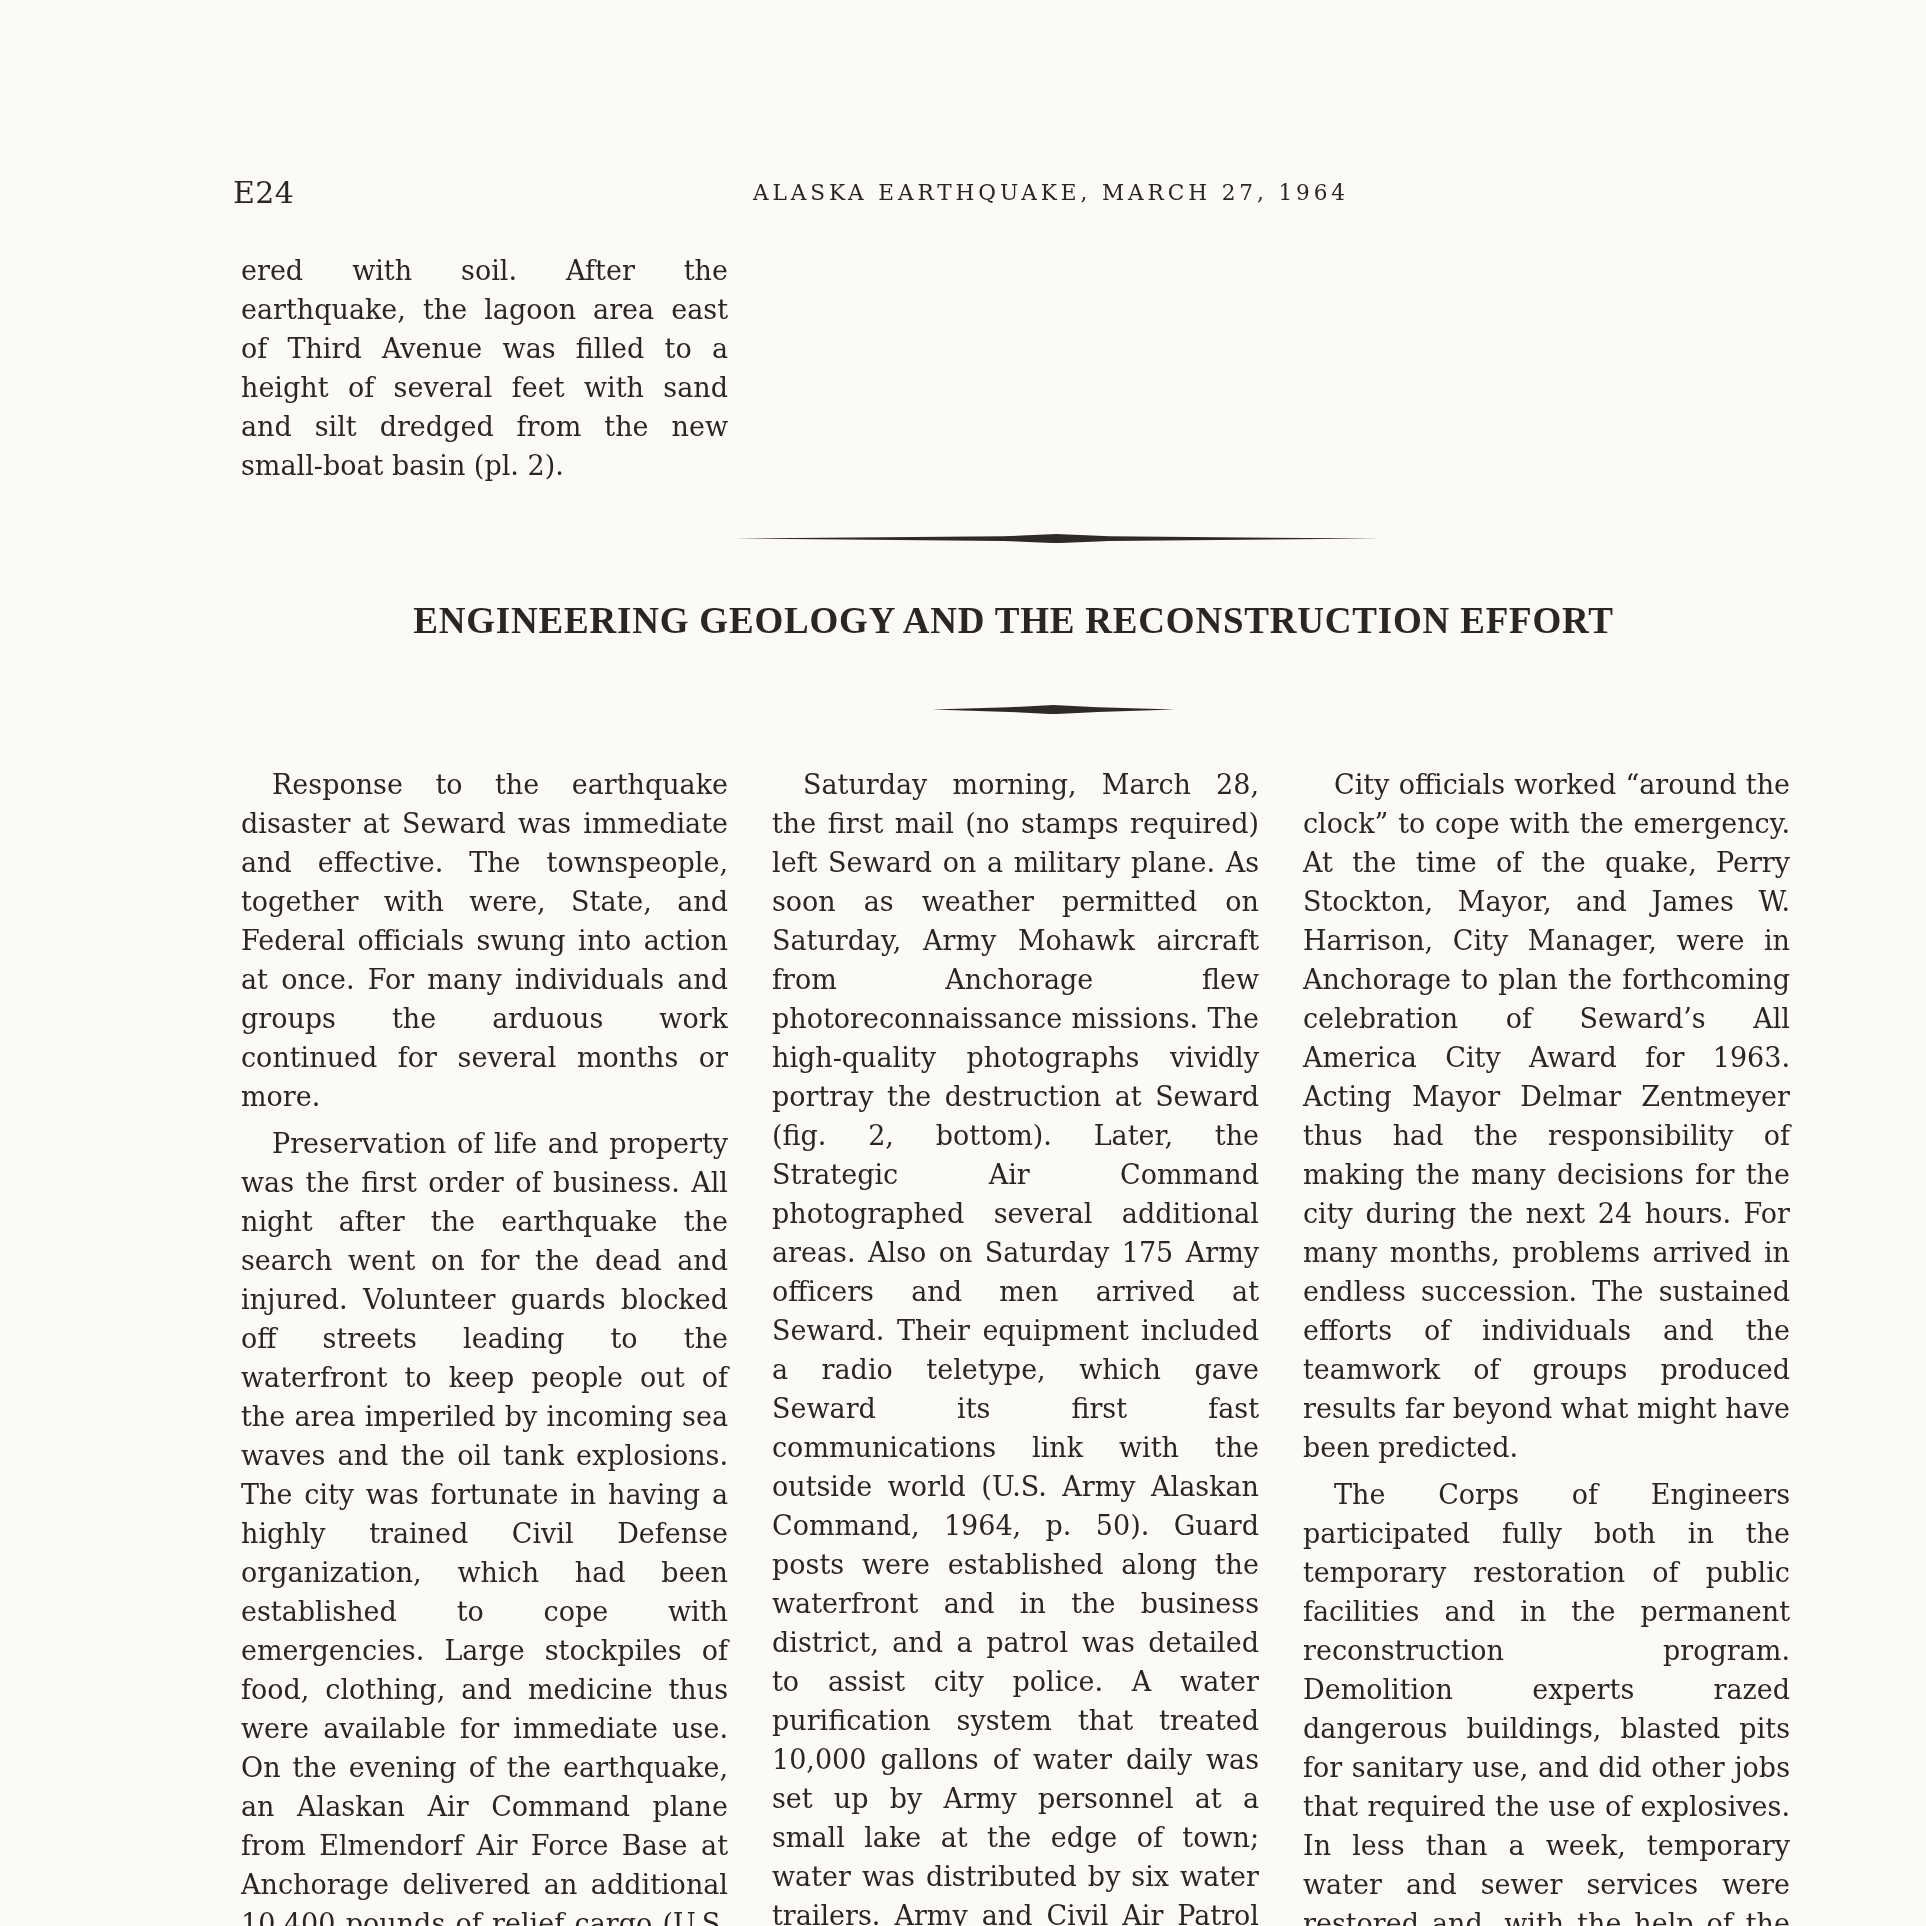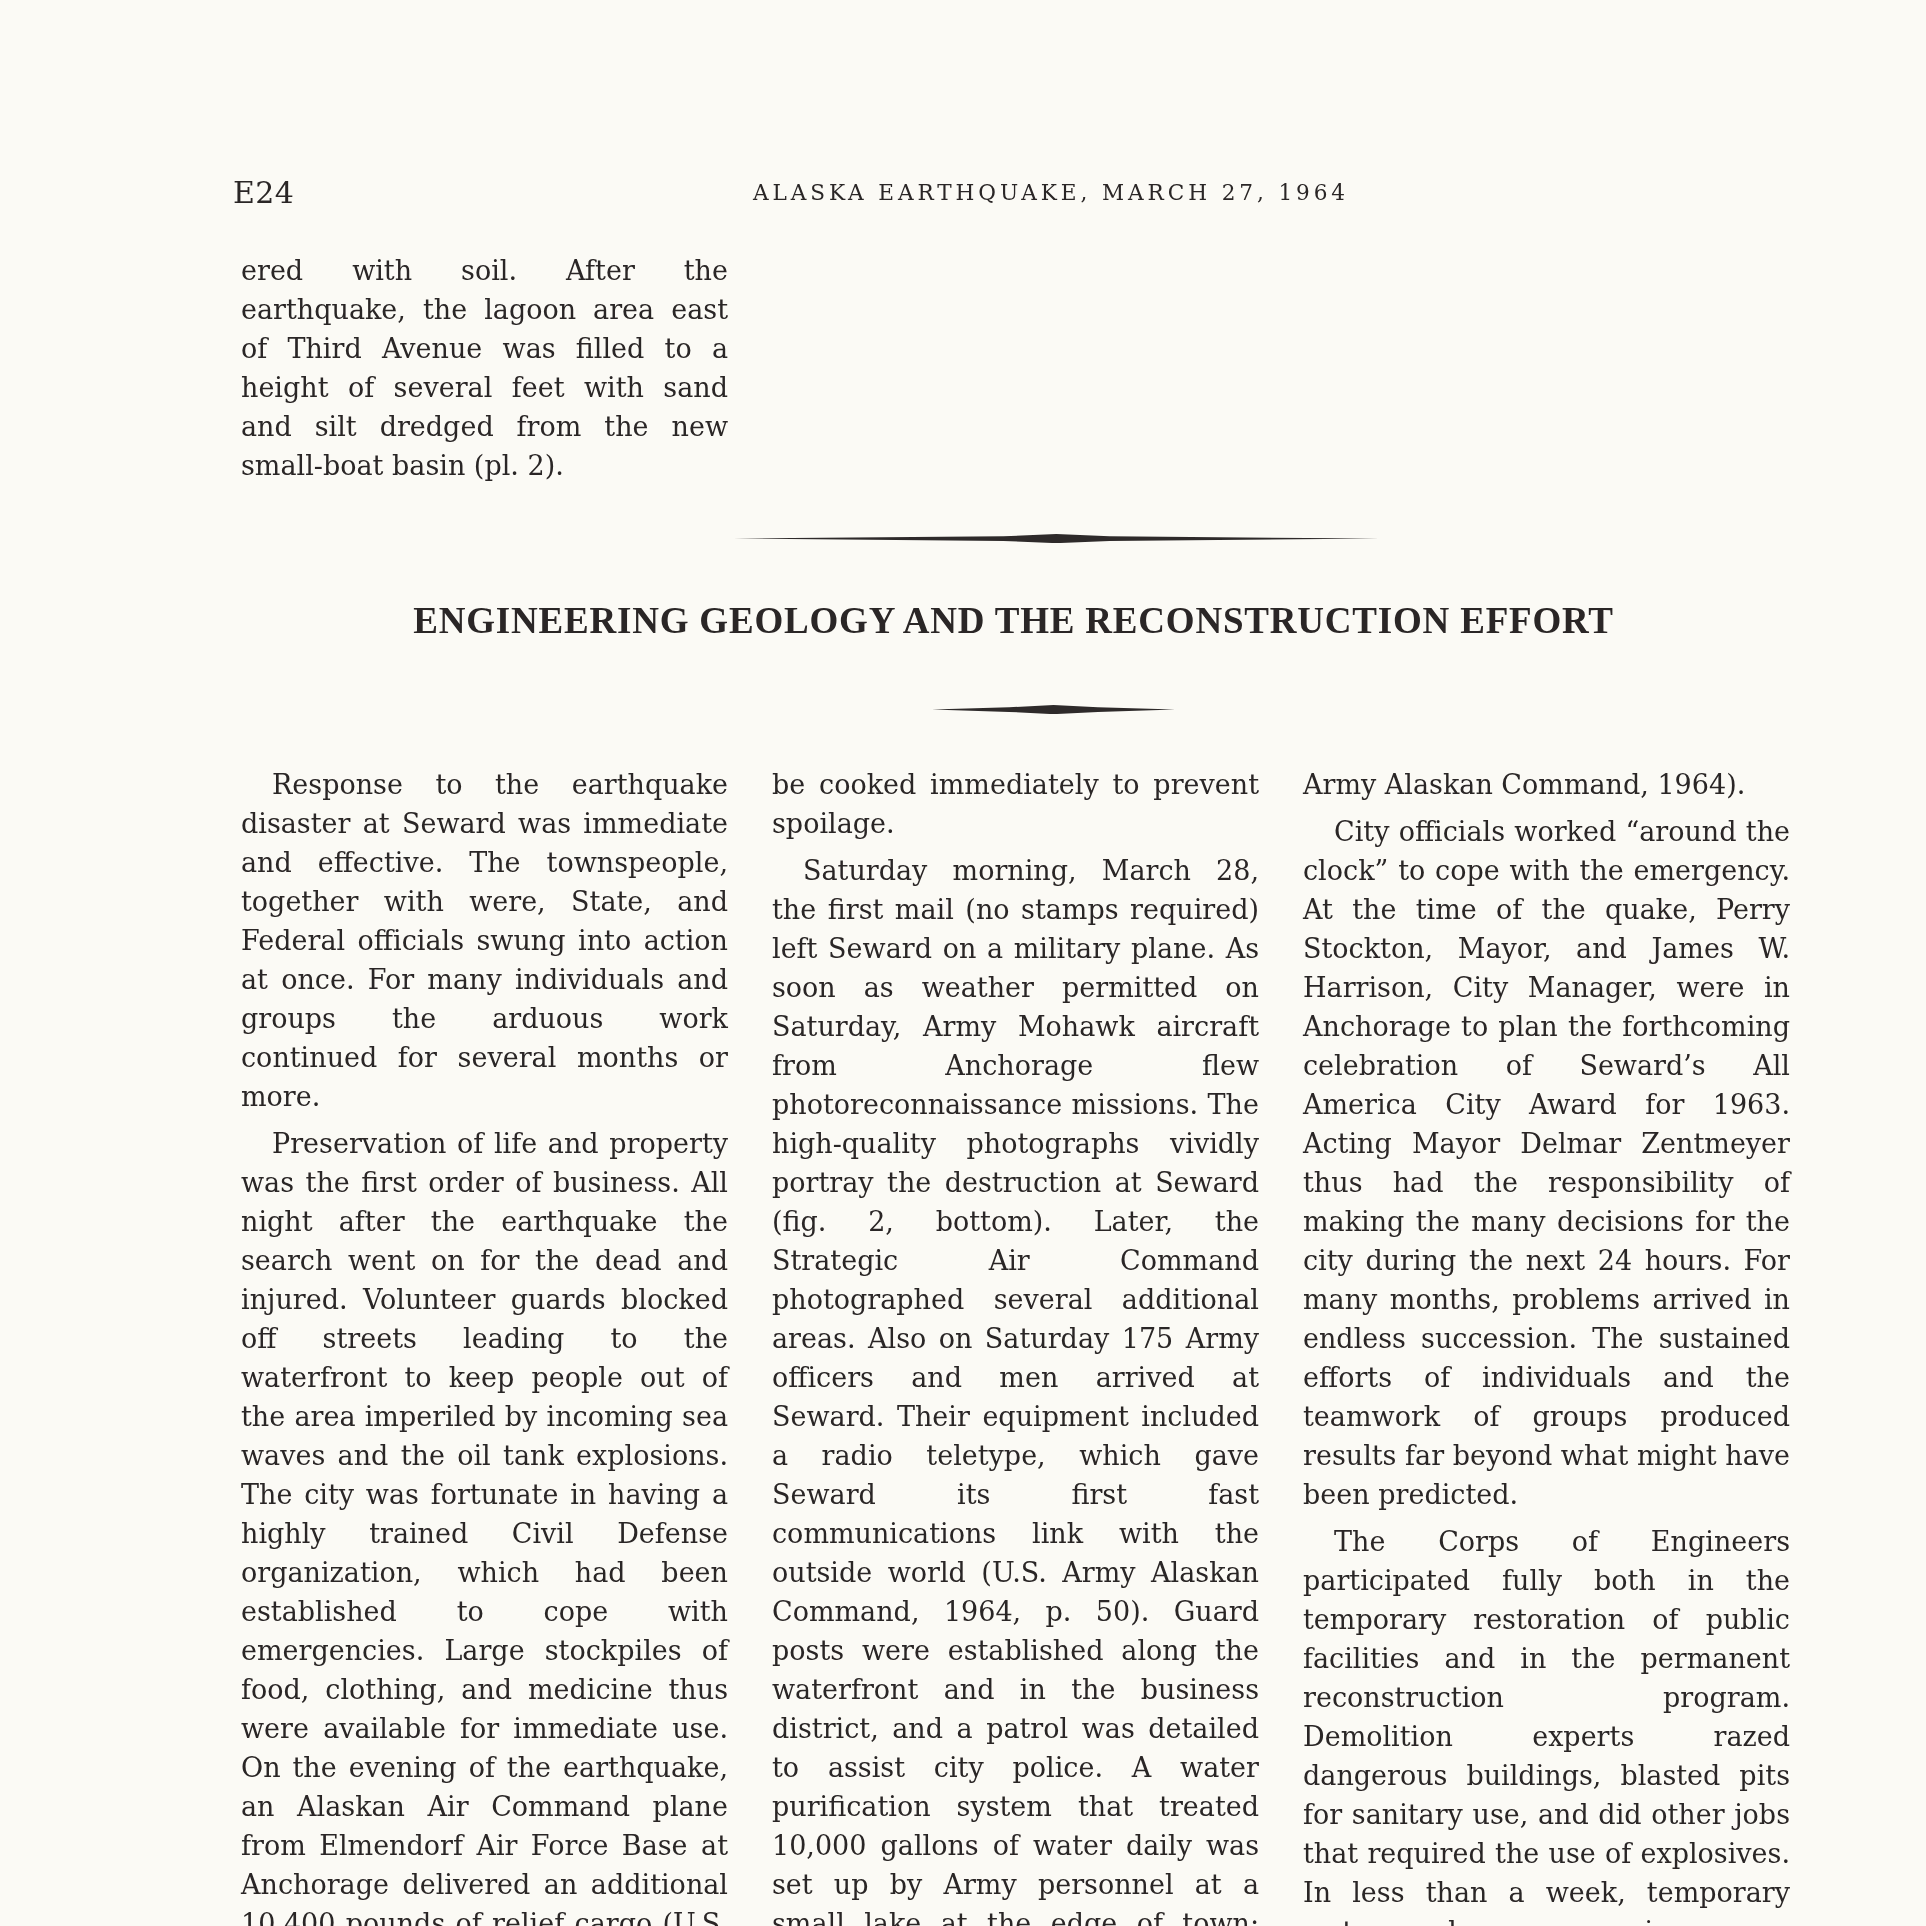--- a/index.html
+++ b/index.html
@@ -74,23 +74,21 @@
   <polygon points="0,12 200,6 315,0 430,6 630,12 430,18 315,24 200,18" fill="#2e2a2a"></polygon>
 </svg>
 
 <div class="cols main-cols">
   <div class="col">
     <p class="indent">Response to the earthquake disaster at Seward was immediate and effective. The townspeople, together with were, State, and Federal officials swung into action at once. For many individuals and groups the arduous work continued for several months or more.</p>
     <p class="indent">Preservation of life and property was the first order of business. All night after the earthquake the search went on for the dead and injured. Volunteer guards blocked off streets leading to the waterfront to keep people out of the area imperiled by incoming sea waves and the oil tank explosions. The city was fortunate in having a highly trained Civil Defense organization, which had been established to cope with emergencies. Large stockpiles of food, clothing, and medicine thus were available for immediate use. On the evening of the earthquake, an Alaskan Air Command plane from Elmendorf Air Force Base at Anchorage delivered an additional 10,400 pounds of relief cargo (U.S. Army Alaskan Command, 1964, p. 51).</p>
 
   </div>
   <div class="col">
-    <p>be cooked immediately to prevent spoilage.</p>
     <p class="indent">Saturday morning, March 28, the first mail (no stamps required) left Seward on a military plane. As soon as weather permitted on Saturday, Army Mohawk aircraft from Anchorage flew photoreconnaissance missions. The high-quality photographs vividly portray the destruction at Seward (fig. 2, bottom). Later, the Strategic Air Command photographed several additional areas. Also on Saturday 175 Army officers and men arrived at Seward. Their equipment included a radio teletype, which gave Seward its first fast communications link with the outside world (U.S. Army Alaskan Command, 1964, p. 50). Guard posts were established along the waterfront and in the business district, and a patrol was detailed to assist city police. A water purification system that treated 10,000 gallons of water daily was set up by Army personnel at a small lake at the edge of town; water was distributed by six water trailers. Army and Civil Air Patrol personnel established a field control center at the airport to unload the many supplies coming into the city. In a 24-hour period, March 30–31, 168 passengers and 59,120 pounds of cargo were delivered to Seward; in the following 24 hours, 127,700 pounds of cargo and 198 passengers were unloaded (U.S.</p>
   </div>
   <div class="col">
-    <p>Army Alaskan Command, 1964).</p>
     <p class="indent">City officials worked “around the clock” to cope with the emergency. At the time of the quake, Perry Stockton, Mayor, and James W. Harrison, City Manager, were in Anchorage to plan the forthcoming celebration of Seward’s All America City Award for 1963. Acting Mayor Delmar Zentmeyer thus had the responsibility of making the many decisions for the city during the next 24 hours. For many months, problems arrived in endless succession. The sustained efforts of individuals and the teamwork of groups produced results far beyond what might have been predicted.</p>
     <p class="indent">The Corps of Engineers participated fully both in the temporary restoration of public facilities and in the permanent reconstruction program. Demolition experts razed dangerous buildings, blasted pits for sanitary use, and did other jobs that required the use of explosives. In less than a week, temporary water and sewer services were restored and, with the help of the Chugach Electric Association, electric power was brought back into the city.</p>
 
   </div>
 </div>
 
 
 </body></html>

